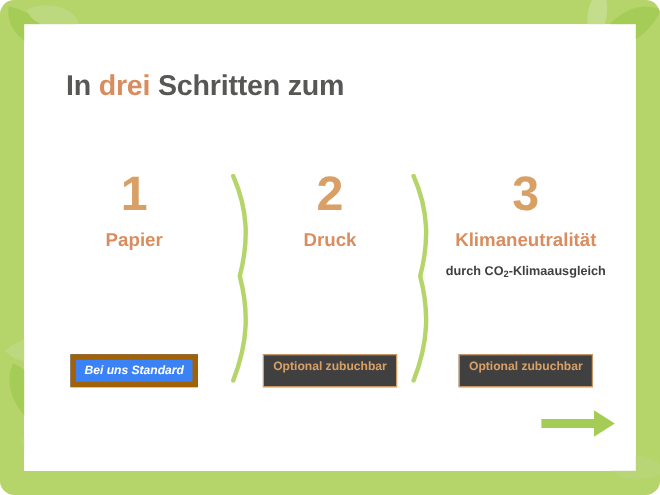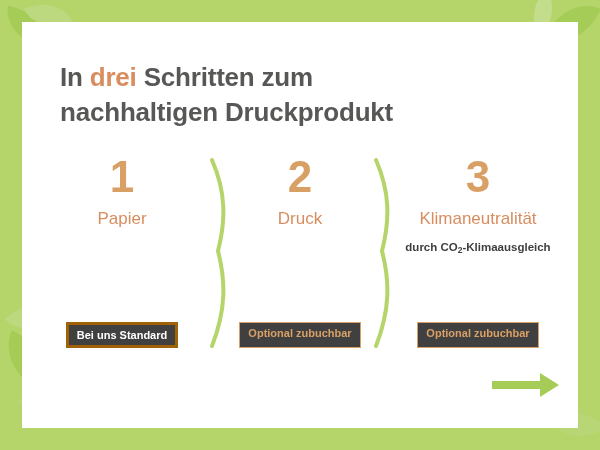--- a/index.html
+++ b/index.html
@@ -13,20 +13,21 @@
     font-family: "Liberation Sans", sans-serif;
     background: #ffffff;
   }
   .poster {
     position: relative;
     width: 600px;
     height: 450px;
     background: #ffffff;
     box-sizing: border-box;
     overflow: hidden;
+    border-radius: 13px;
   }
   
   .frame {
     position: absolute;
     left: 0; top: 0;
     width: 600px; height: 450px;
     border: 22px solid #b5d46a;
     box-sizing: border-box;
   }
   .frame-inner {
@@ -83,21 +84,21 @@
   }
   .num {
     font-size: 44px;
     font-weight: bold;
     color: #d9a066;
     line-height: 1;
     margin-bottom: 10px;
   }
   .col-title {
     font-size: 17px;
-    font-weight: normal;
+    font-weight: bold;
     color: #d98d5f;
     margin-bottom: 10px;
   }
   .col-desc {
     font-size: 11.5px;
     font-weight: bold;
     color: #3f3f3e;
     line-height: 1.5;
   }
   .col-desc .light {
@@ -136,23 +137,24 @@
     justify-content: center;
   }
   .badge {
     font-size: 11px;
     font-weight: bold;
     padding: 4px 8px;
     white-space: nowrap;
     box-sizing: border-box;
   }
   .badge.filled {
-    background: #404040;
+    background: #3b82f6;
     color: #ffffff;
-    border: 3px solid #a16207;
+    border: 5px solid #a16207;
+    font-style: italic;
   }
   .badge.outline {
     background: #404040;
     color: #d9a066;
     border: 1px solid #d9a066;
   }
 
   
   .arrow {
     position: absolute;
@@ -175,21 +177,20 @@
   <div class="leaf l4"></div>
   <div class="leaf l5"></div>
   <div class="leaf l6"></div>
   <div class="leaf l7"></div>
   <div class="leaf l8"></div>
 
   <div class="frame-inner"></div>
 
   <div class="headline">
     <span>In </span><span class="accent">drei</span><span> Schritten zum</span><br>
-    <span>nachhaltigen Druckprodukt</span>
   </div>
 
   <svg class="brace b1" viewBox="0 0 26 190" preserveAspectRatio="none">
     <path d="M4 2 C18 34 18 62 10 93 C18 124 18 152 4 188" fill="none" stroke="#b5d46a" stroke-width="4" stroke-linecap="round"></path>
   </svg>
   <svg class="brace b2" viewBox="0 0 26 190" preserveAspectRatio="none">
     <path d="M4 2 C18 34 18 62 10 93 C18 124 18 152 4 188" fill="none" stroke="#b5d46a" stroke-width="4" stroke-linecap="round"></path>
   </svg>
 
   <div class="columns">

